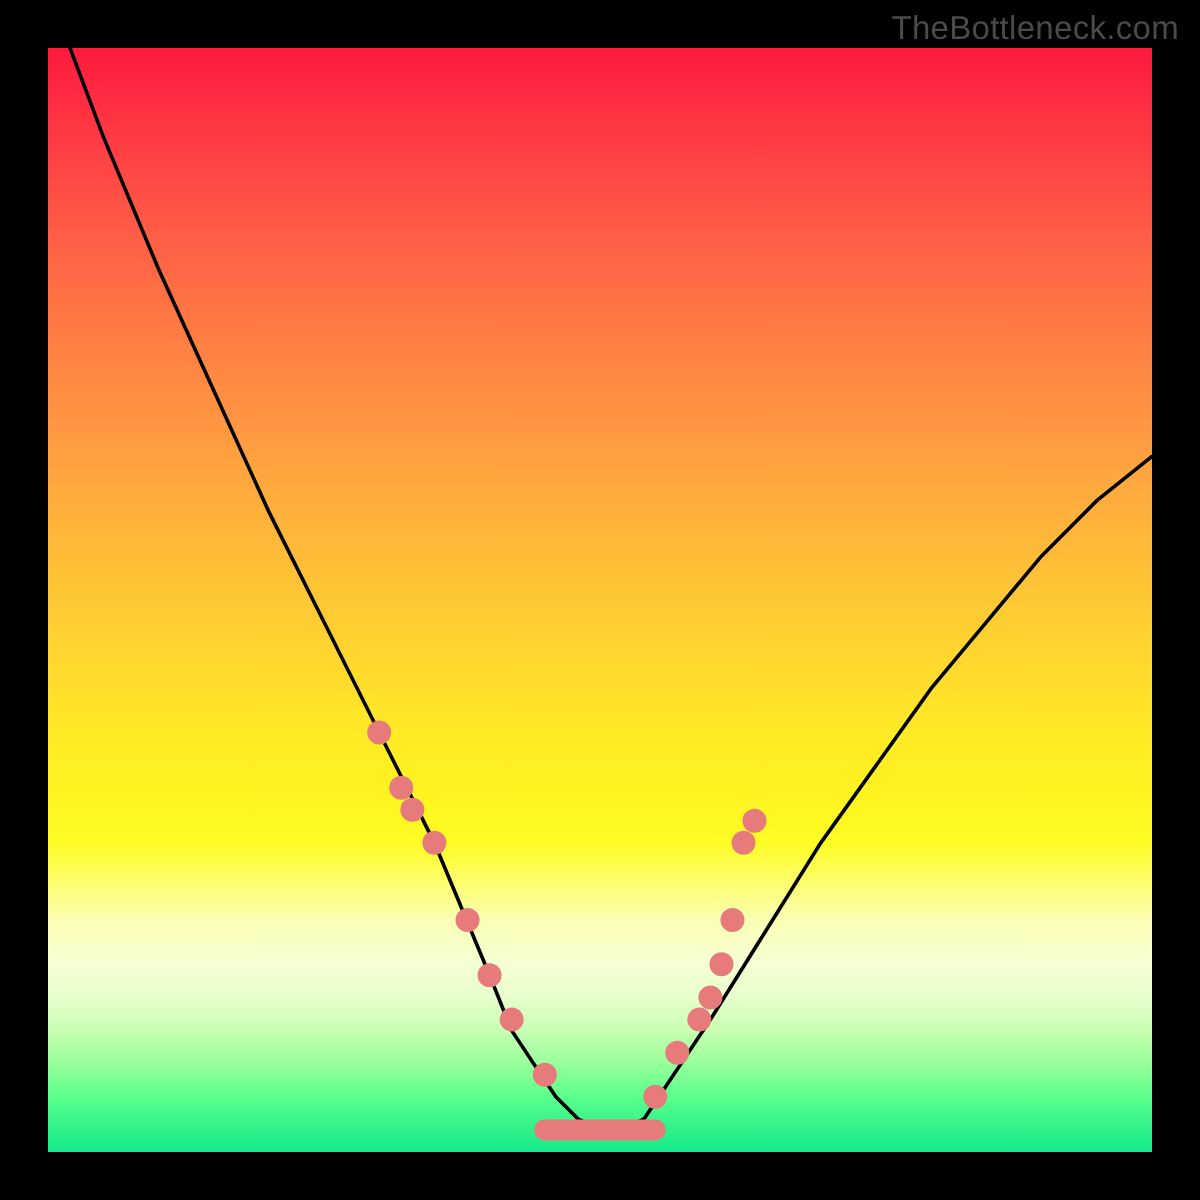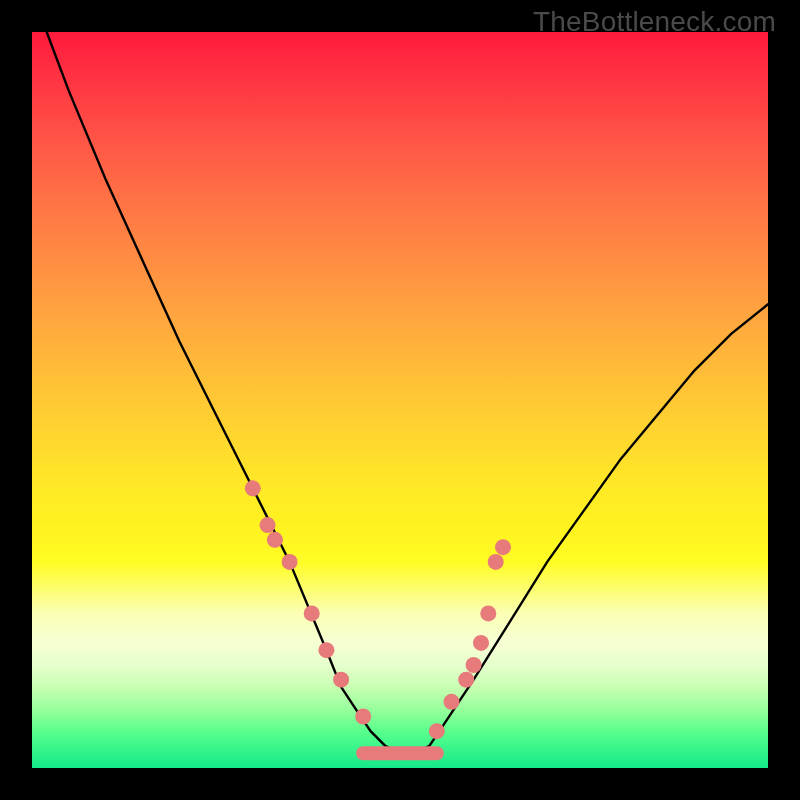--- a/index.html
+++ b/index.html
@@ -43,23 +43,23 @@
       #e6ffcc 86%,
       #c8ffb2 89%,
       #98ff9c 92%,
       #5aff8c 95%,
       #14e98a 100%
     );
   }
   .watermark {
     position: absolute;
     top: 6px;
-    right: 24px;
+    right: 14px;
     color: #4a4a4a;
-    font-size: 28px;
+    font-size: 22px;
     font-weight: 500;
     letter-spacing: 0.2px;
     user-select: none;
   }
   svg.curve {
     position: absolute;
     left: 0; top: 0;
     width: 736px;
     height: 736px;
     overflow: visible;

